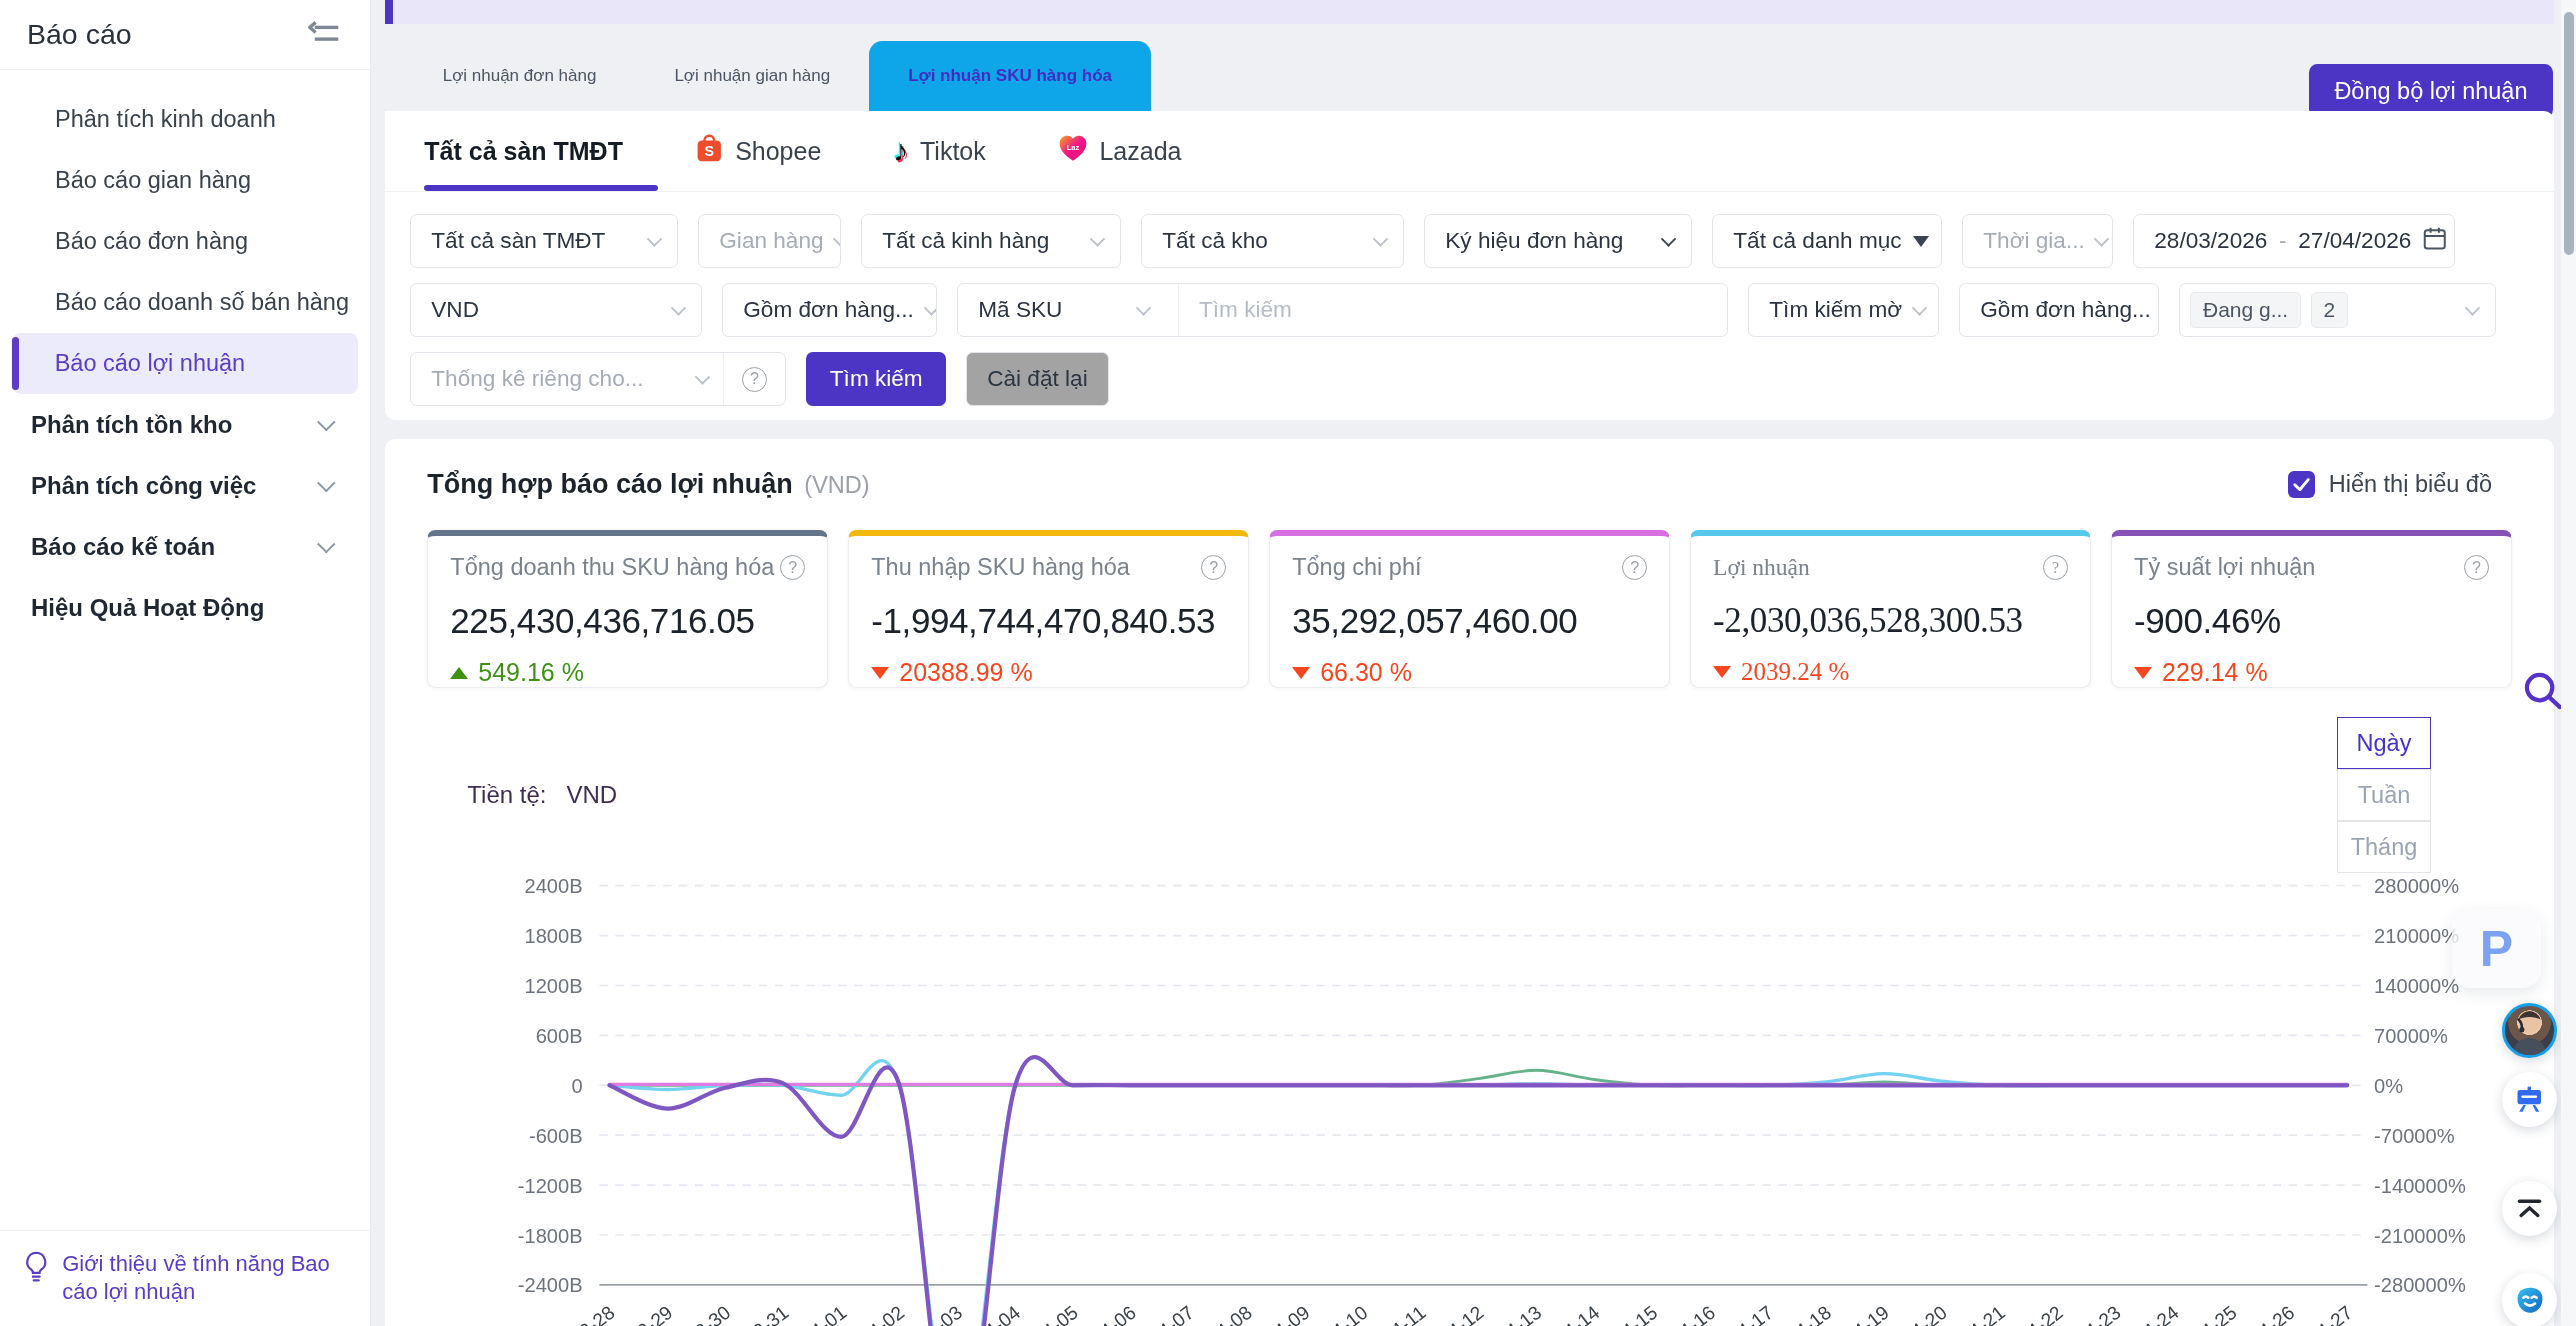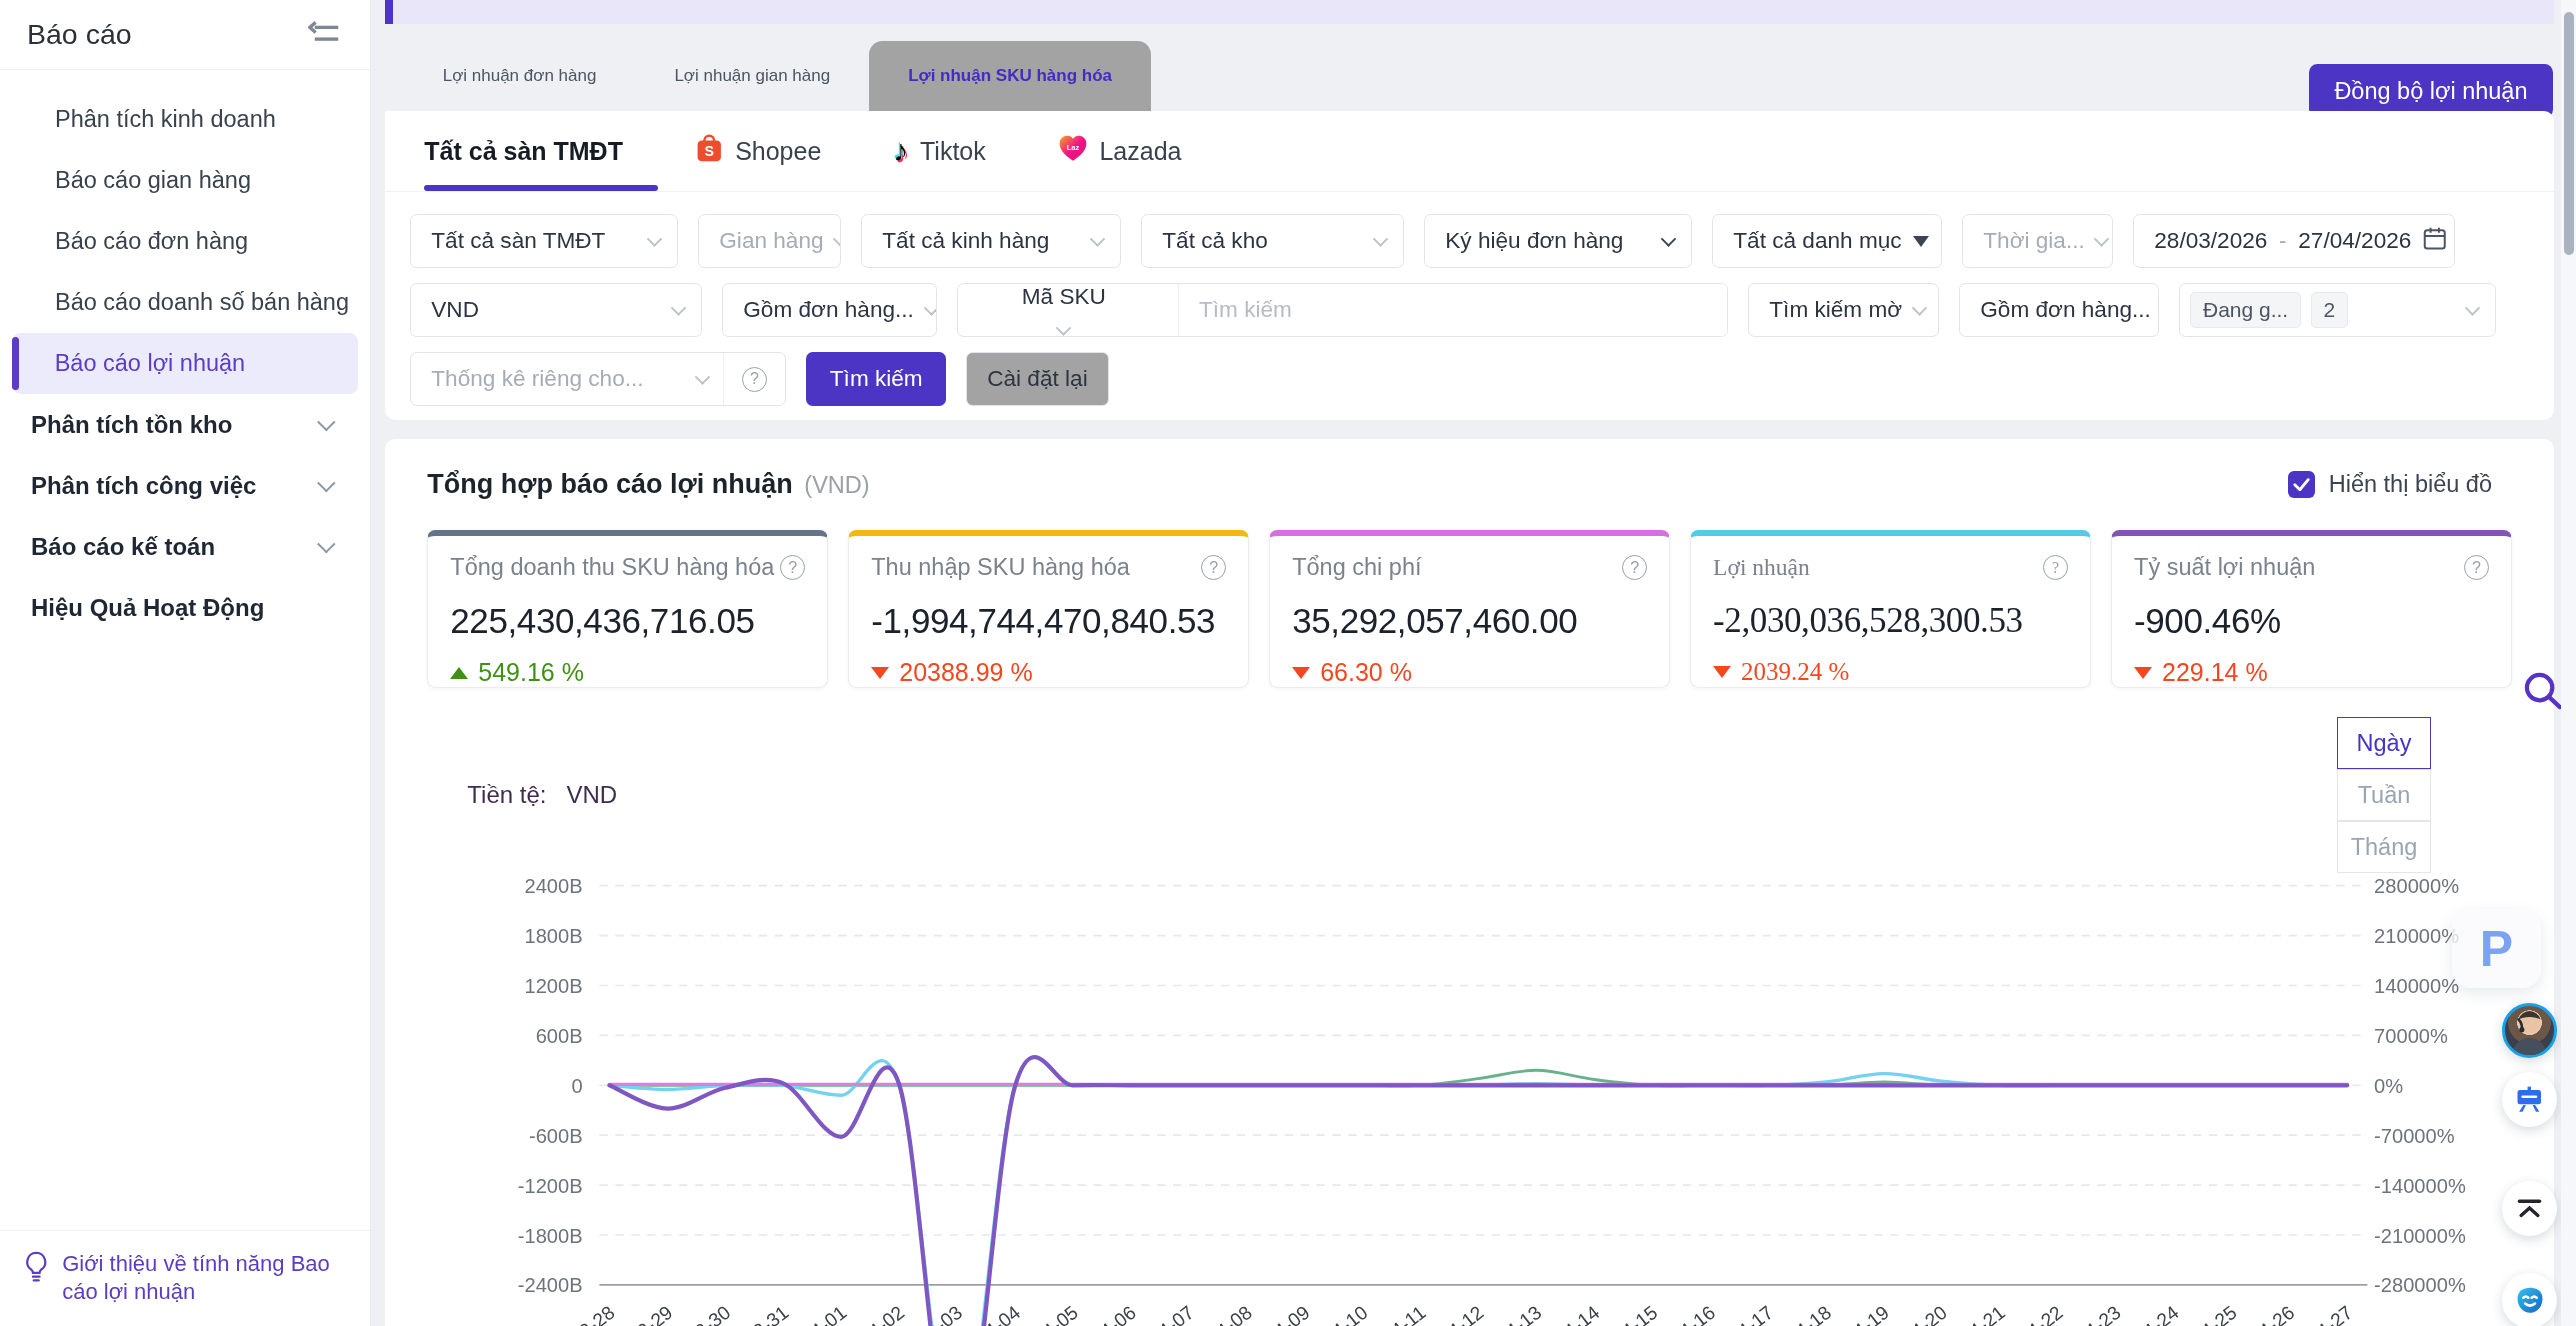--- a/index.html
+++ b/index.html
@@ -31,21 +31,21 @@
     padding:18.4px 25px 20px 22px; display:flex; gap:11.7px; }
   .sb-footer .txt{ font-size:22px; line-height:1.3; color:#5b3cc4; cursor:pointer; }
 
   
   .main{ position:absolute; left:371px; top:0; right:0; bottom:0; }
   .top-banner{ position:absolute; left:14.3px; right:22px; top:0; height:23.5px;
     background:#e9e6fa; border-left:8.4px solid #4e36c4; }
   .tabs-row{ position:absolute; left:14.3px; top:23.5px; right:22px; height:87px; display:flex; padding-left:18.4px; }
   .htab{ height:70px; margin-top:17px; display:flex; align-items:center; padding:0 39px;
     font-size:17px; color:#4b5563; border-radius:13.4px 13.4px 0 0; cursor:pointer; }
-  .htab.active{ background:#a3a3a3; color:#432cc2; font-weight:bold; }
+  .htab.active{ background:#0ea5e9; color:#432cc2; font-weight:bold; }
   .sync-btn{ position:absolute; right:23.5px; top:64px; height:54px; padding:0 25px;
     background:#4c34c4; border:none; border-radius:8.4px; color:#fff; font-size:23.5px;
     font-family:inherit; cursor:pointer; }
 
   .filter-card{ position:absolute; left:14.3px; right:22px; top:111px; height:309px;
     background:#fff; border-radius:0 10px 10px 10px; }
   .ptabs{ height:81px; border-bottom:0.8px solid #f0f1f3; display:flex; align-items:center; padding:0 39px; }
   .ptab{ display:flex; align-items:center; gap:11.7px; margin-right:72px; font-size:25px;
     color:#39424c; height:100%; position:relative; cursor:pointer; }
   .ptab.active{ font-weight:bold; color:#151c24; }
@@ -57,21 +57,21 @@
   .ctl{ height:54px; border:0.8px solid #e1e4e8; border-radius:6.7px; background:#fff;
     display:flex; align-items:center; justify-content:space-between; gap:11.7px;
     padding:0 17px 0 20px; font-size:22.6px; color:#2b3440; cursor:pointer; white-space:nowrap; overflow:hidden;}
   .ctl .chev{ width:11px; height:11px; border-right:2.5px solid #bcc2ca; border-bottom:2.5px solid #bcc2ca;
     transform:rotate(45deg) translate(-1.7px,-1.7px); flex:none; }
   .muted{ color:#a6acb5; }
   .tri-dn-dark{ width:0; height:0; border-left:8.4px solid transparent; border-right:8.4px solid transparent;
     border-top:11px solid #3b4450; flex:none; }
   .cmp{ padding:0; }
   .cmp .seg-sel{ display:flex; align-items:center; justify-content:space-between; gap:11.7px;
-    width:208px; padding:0 17px 0 20px; height:100%;flex-direction:column; }
+    width:208px; padding:0 17px 0 20px; height:100%; }
   .cmp .seg-inp{ flex:1; height:100%; border:none; outline:none; font-size:22.6px; color:#2b3440;
     padding:0 20px; font-family:inherit; border-left:0.8px solid #eceef1;}
   .cmp .seg-inp::placeholder{ color:#b6bcc4; }
   .tagbox{ padding:0 17px 0 10px; }
   .tag{ background:#f4f5f7; border:0.8px solid #e7e9ec; border-radius:5px; padding:5px 11.7px;
     font-size:21px; color:#4b5563; }
   .helpgrp{ padding-right:0; }
   .helpgrp .qwrap{ height:100%; display:flex; align-items:center; padding:0 18.4px;
     border-left:0.8px solid #eceef1; }
   .qicon{ width:25px; height:25px; border:1.7px solid #9aa0a6; border-radius:50%; color:#9aa0a6;

